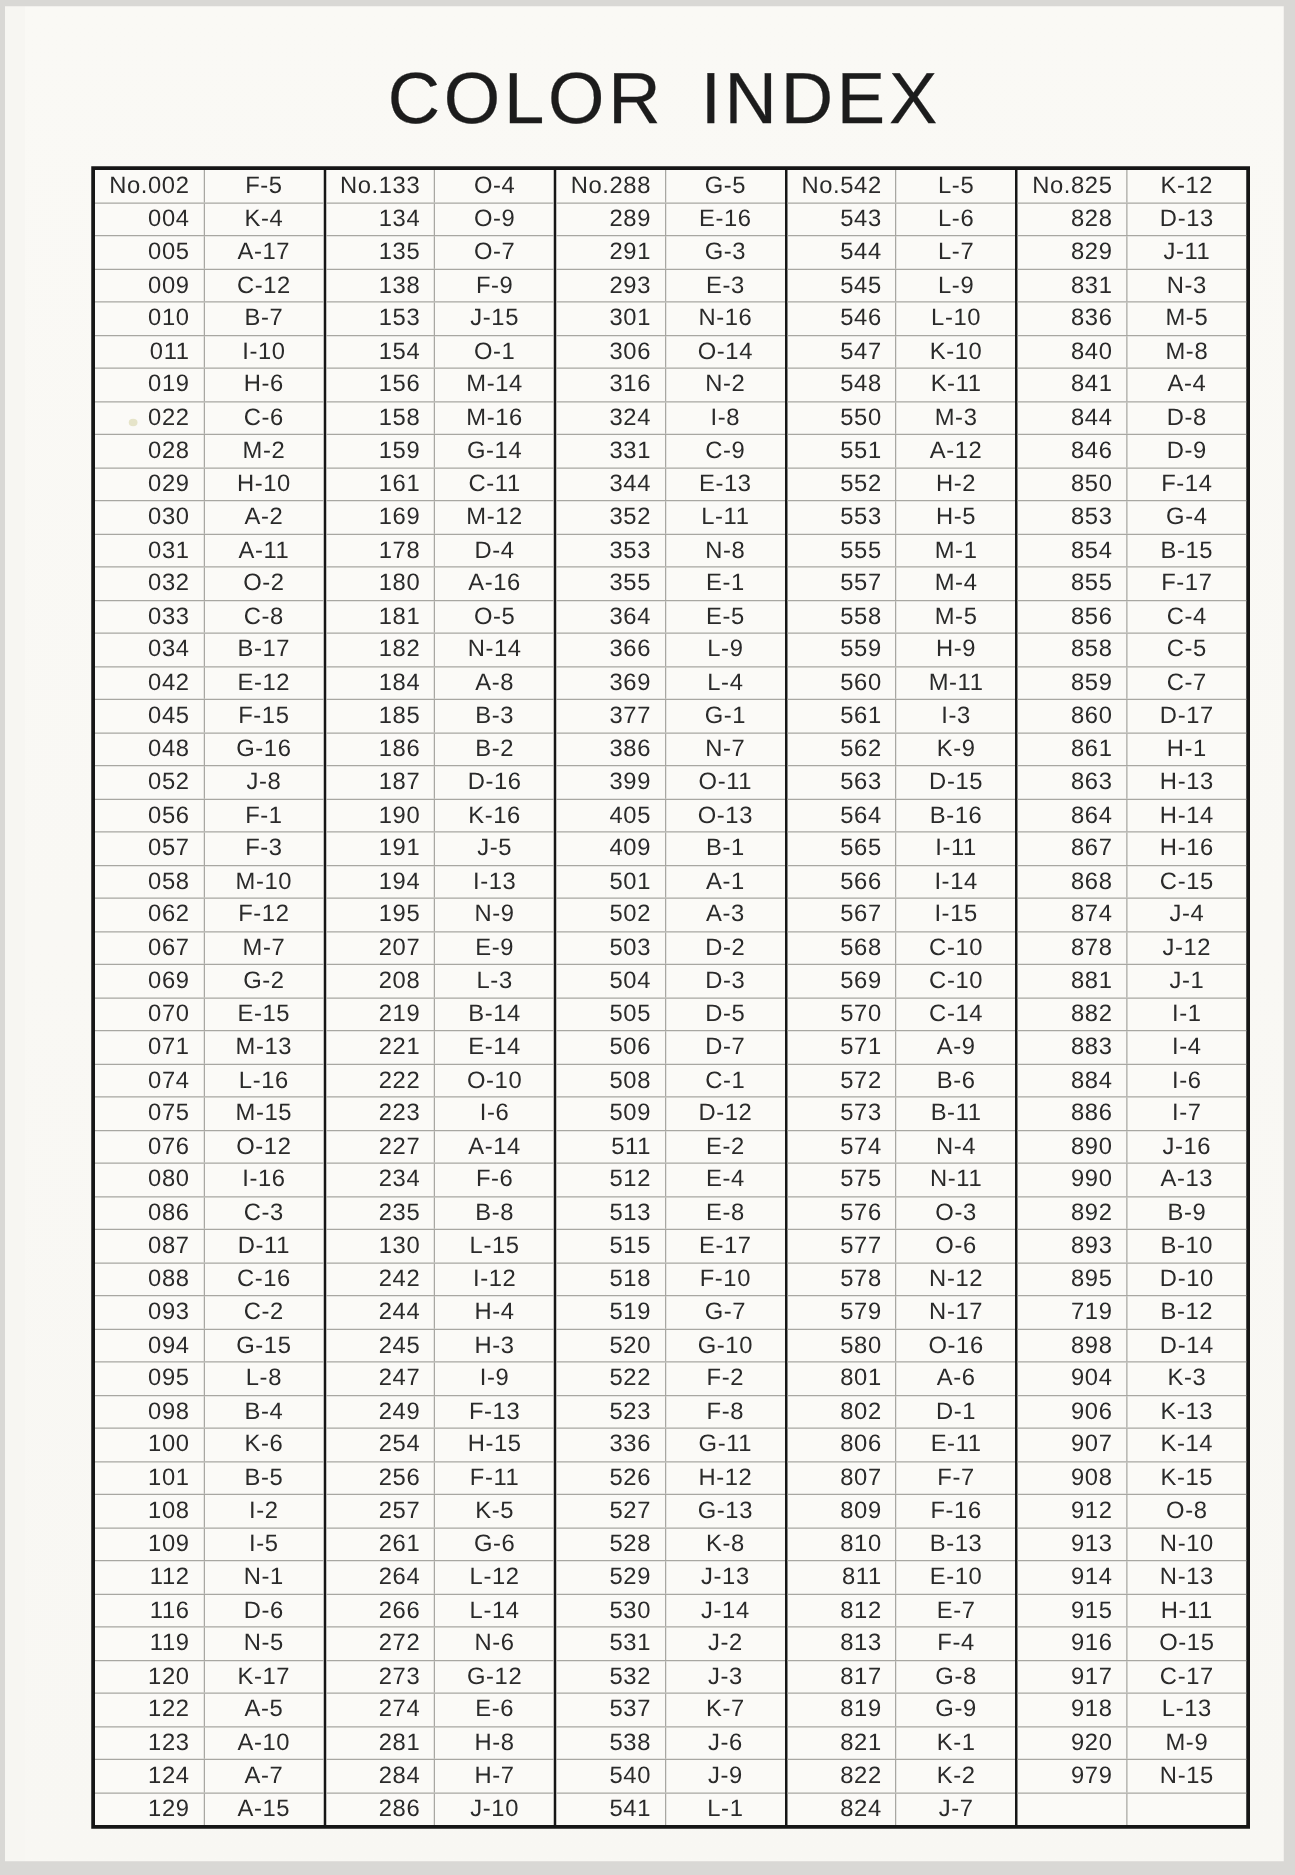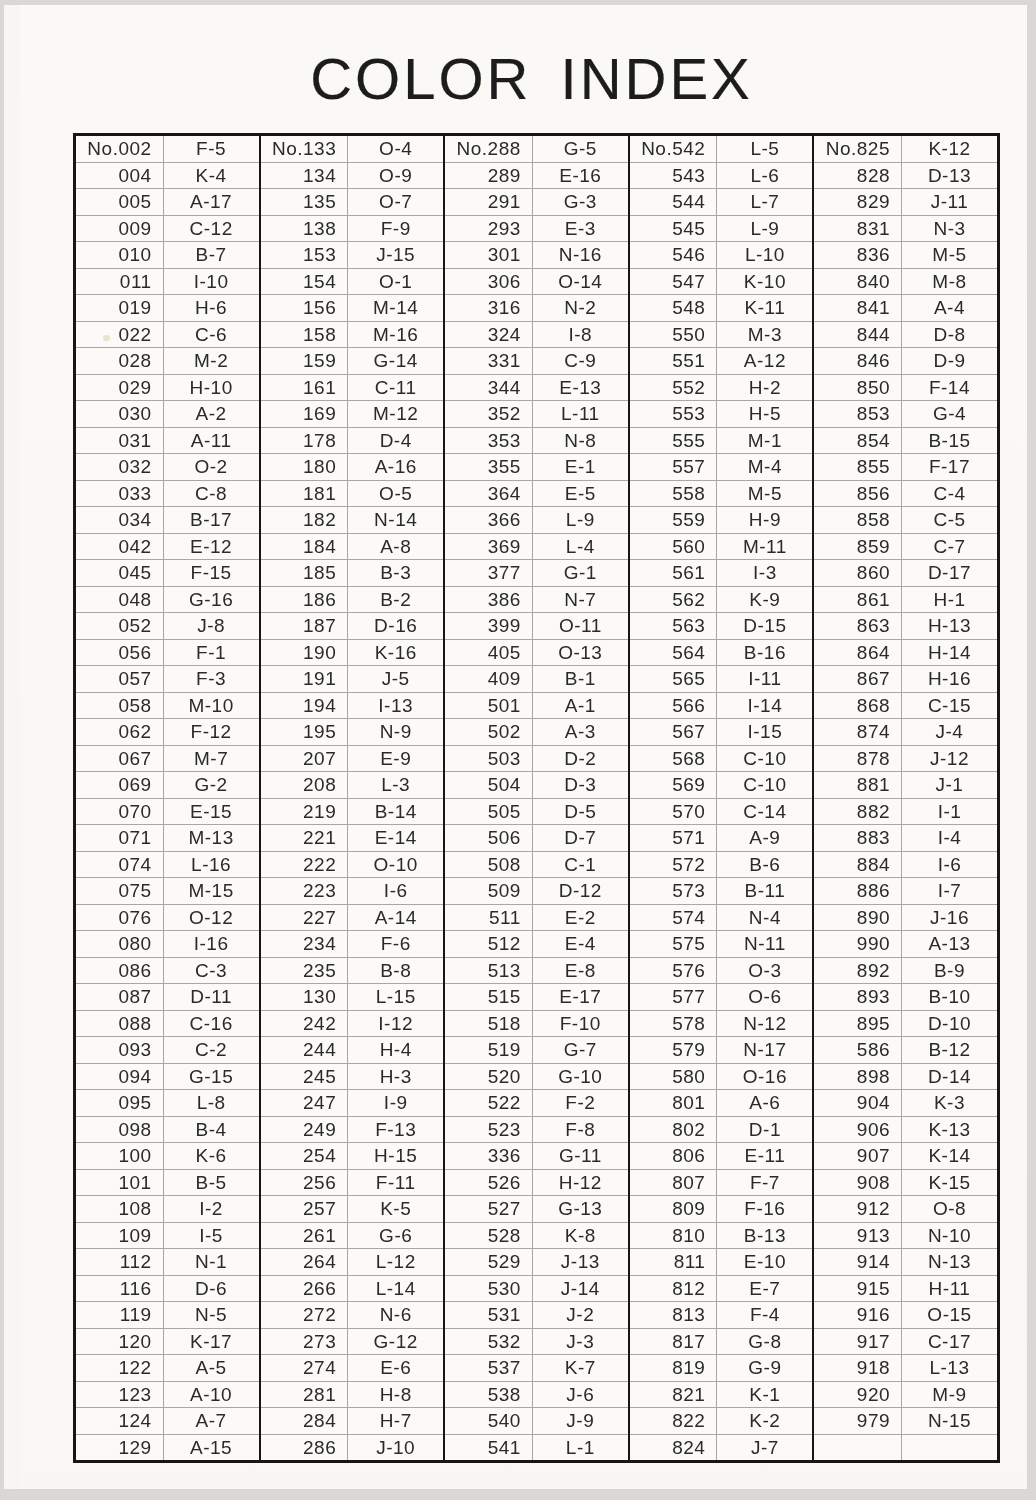--- a/index.html
+++ b/index.html
@@ -1031,21 +1031,21 @@
         </div>
         <div class="row">
           <div class="cell cell-no">893</div>
           <div class="cell cell-code">B-10</div>
         </div>
         <div class="row">
           <div class="cell cell-no">895</div>
           <div class="cell cell-code">D-10</div>
         </div>
         <div class="row">
-          <div class="cell cell-no">586</div>
+          <div class="cell cell-no">719</div>
           <div class="cell cell-code">B-12</div>
         </div>
         <div class="row">
           <div class="cell cell-no">898</div>
           <div class="cell cell-code">D-14</div>
         </div>
         <div class="row">
           <div class="cell cell-no">904</div>
           <div class="cell cell-code">K-3</div>
         </div>

